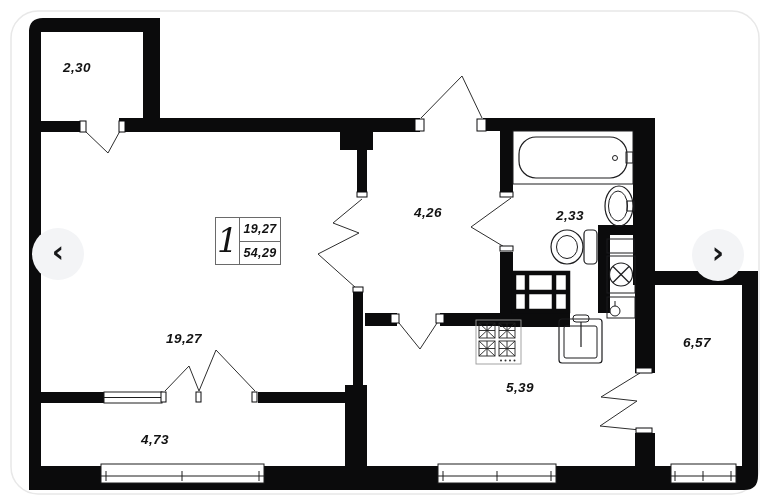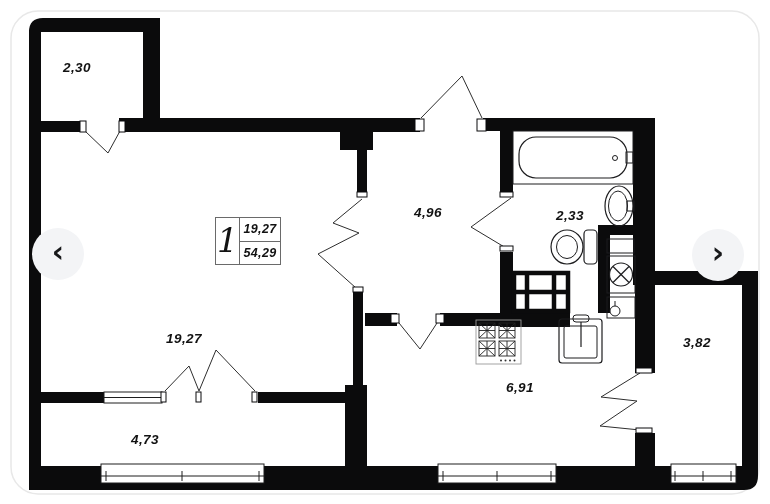--- a/index.html
+++ b/index.html
@@ -209,25 +209,25 @@
       <rect x="559" y="319" width="43" height="44" rx="3"></rect>
       <rect x="564" y="326" width="33" height="32" rx="2" stroke-width="1"></rect>
       <rect x="573" y="315" width="16" height="7" rx="3" stroke-width="1"></rect>
       <line x1="581" y1="322" x2="581" y2="347"></line>
     </g>
   </g>
 </svg>
 
 <div class="room-label" style="left:77px;top:67px">2,30</div>
 <div class="room-label" style="left:184px;top:338px">19,27</div>
-<div class="room-label" style="left:428px;top:212px">4,96</div>
+<div class="room-label" style="left:428px;top:212px">4,26</div>
 <div class="room-label" style="left:570px;top:215px">2,33</div>
-<div class="room-label" style="left:520px;top:387px">6,91</div>
-<div class="room-label" style="left:697px;top:342px">3,82</div>
-<div class="room-label" style="left:145px;top:439px">4,73</div>
+<div class="room-label" style="left:520px;top:387px">5,39</div>
+<div class="room-label" style="left:697px;top:342px">6,57</div>
+<div class="room-label" style="left:155px;top:439px">4,73</div>
 
 <div class="info-box">
   <div class="info-rooms">1</div>
   <div class="info-areas">
     <div class="cell top">19,27</div>
     <div class="cell">54,29</div>
   </div>
 </div>
 
 <button class="nav-btn nav-prev">

